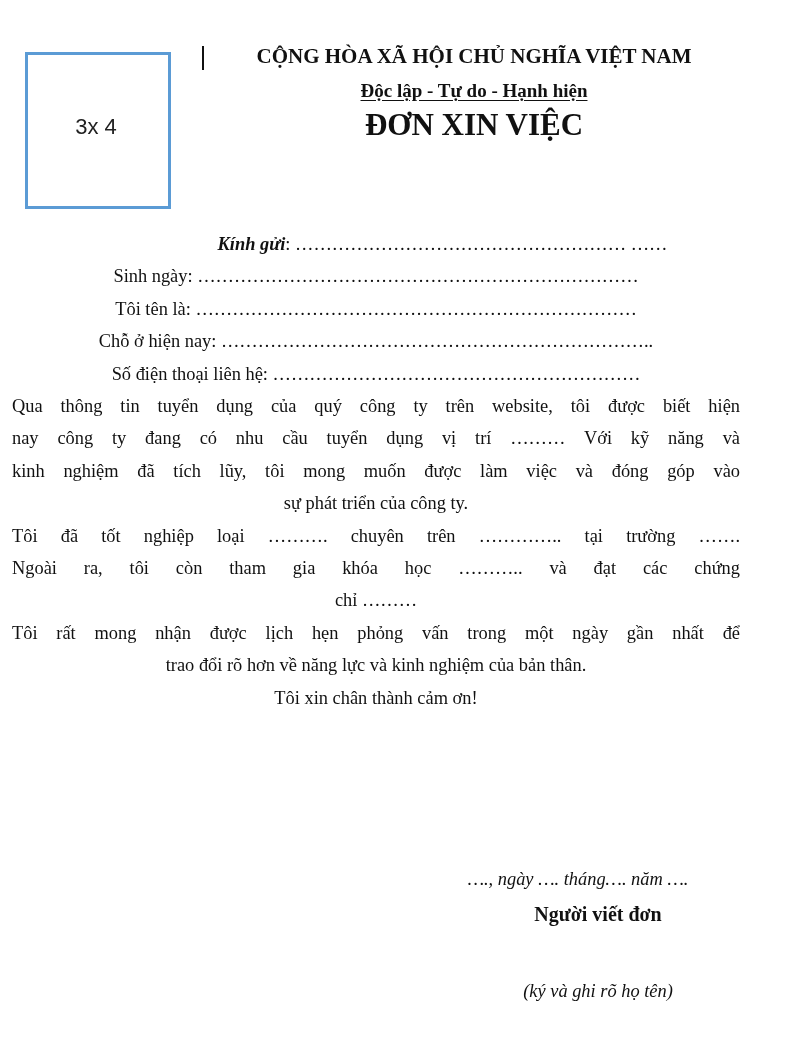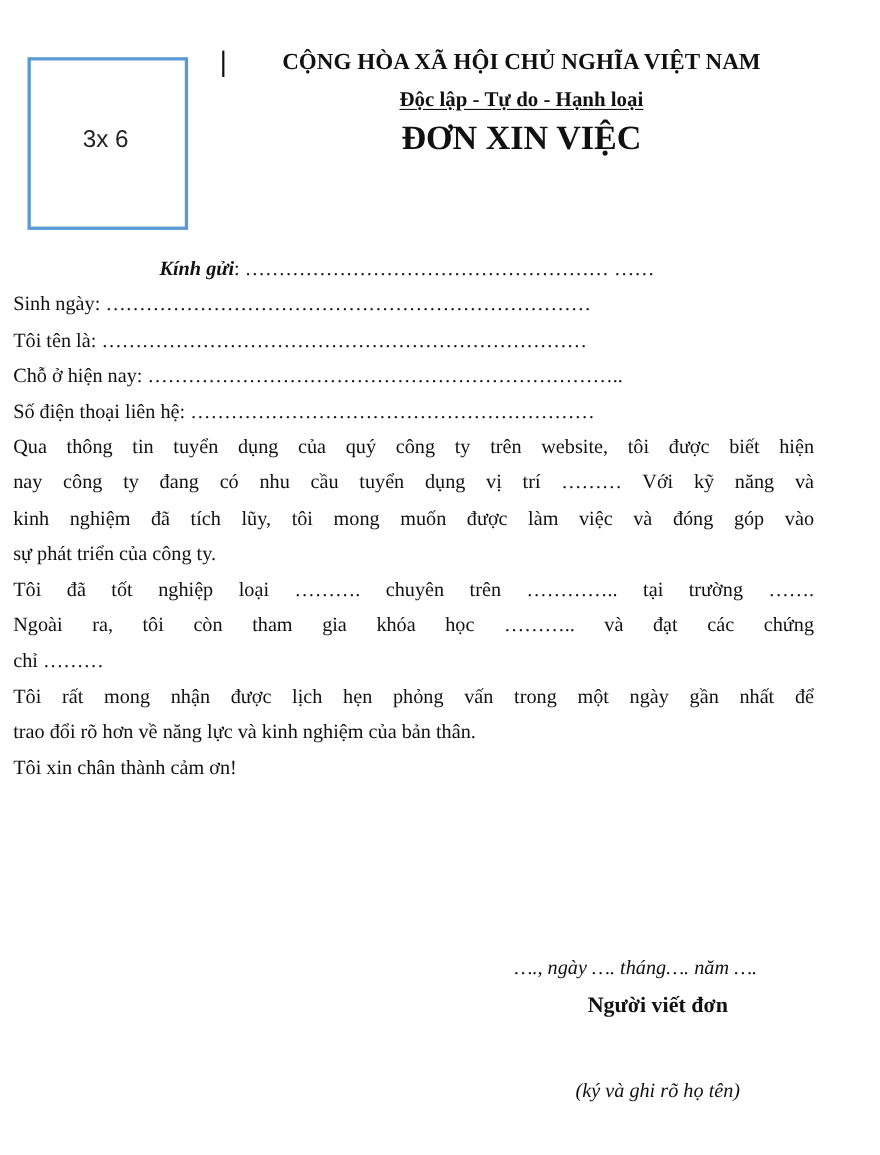--- a/index.html
+++ b/index.html
@@ -77,20 +77,21 @@
       position: absolute;
       left: 12px;
       top: 228px;
       width: 728px;
       font-size: 18.4px;
       line-height: 32.4px;
     }
     .line {
       white-space: nowrap;
       overflow: hidden;
+      text-align: center;
     }
     .indent-kg {
       padding-left: 133px;
     }
     .kg-label {
       font-weight: bold;
       font-style: italic;
     }
     .justify-line {
       text-align: justify;
@@ -120,30 +121,30 @@
       font-style: italic;
       line-height: 32px;
       padding-left: 36px;
       margin-top: 43px;
     }
   </style>
 </head>
 <body>
 
 <div class="photo-box">
-  <span class="photo-label">3x 6</span>
+  <span class="photo-label">3x 4</span>
 </div>
 
 <div class="header">
   <div class="nation">
     <span class="cursor-mark"></span>
     <span>CỘNG HÒA XÃ HỘI CHỦ NGHĨA VIỆT NAM</span>
   </div>
   <div class="motto">
-    <span>Độc lập - Tự do - Hạnh loại</span>
+    <span>Độc lập - Tự do - Hạnh hiện</span>
   </div>
   <div class="doc-title">ĐƠN XIN VIỆC</div>
 </div>
 
 <div class="body-text">
   <div class="line indent-kg">
     <span class="kg-label">Kính gửi</span><span>: ……………………………………………… ……</span>
   </div>
 
   <div class="line">

